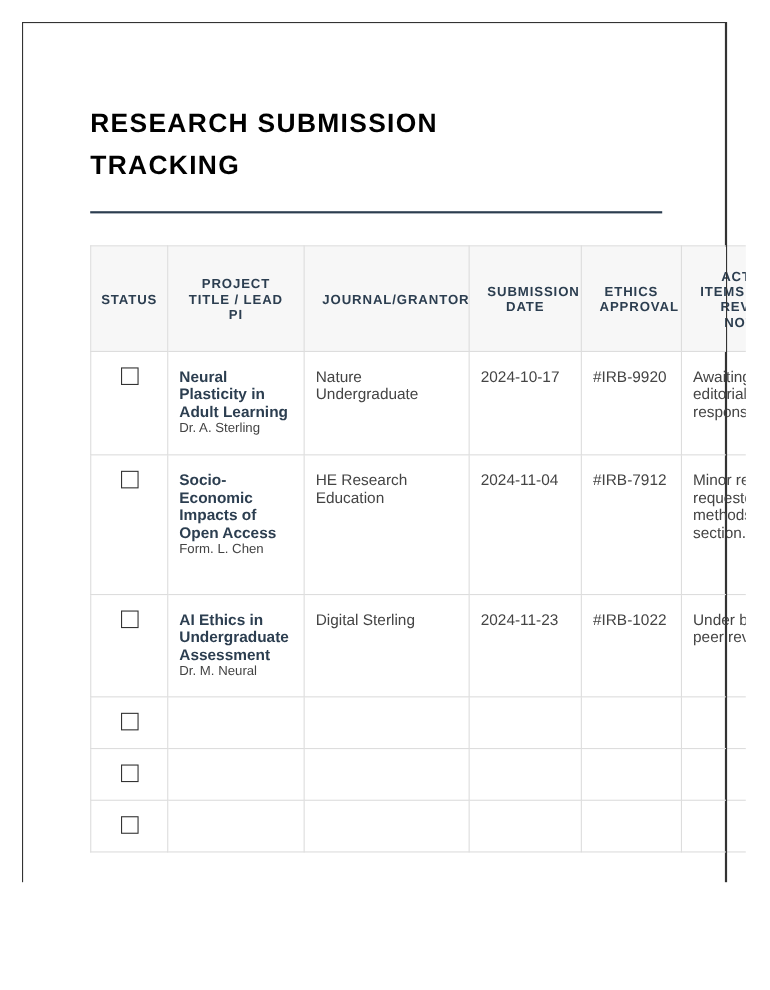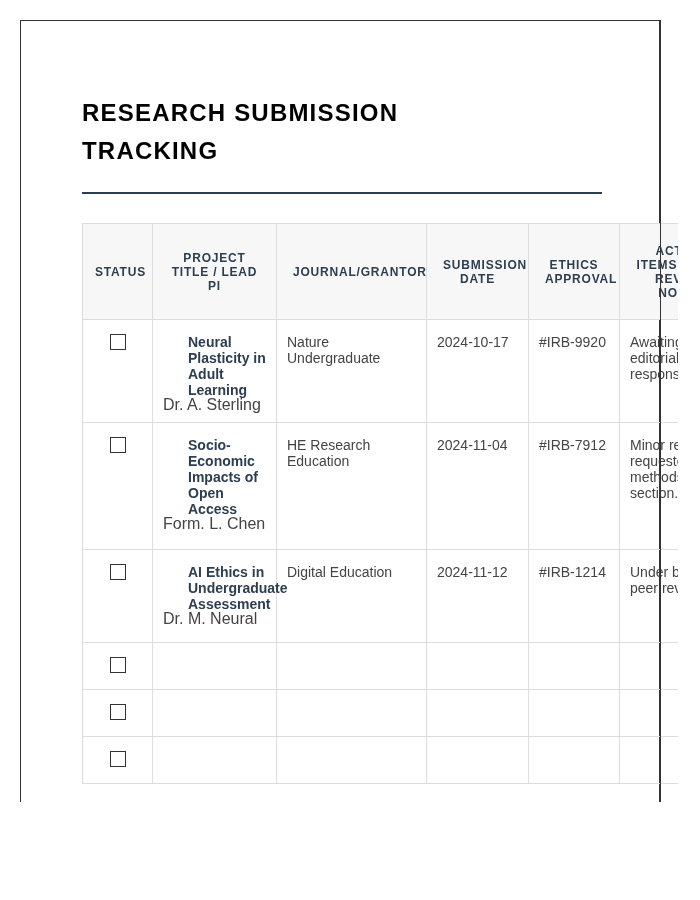--- a/index.html
+++ b/index.html
@@ -11,26 +11,26 @@
     box-sizing:border-box; background:#fff;
   }
   .frame-right { position:absolute; left:660px; top:20px; width:1px; height:782px; background:#333; z-index:5; }
   .header { position:absolute; left:61px; top:62px; width:520px; height:109px; border-bottom:2px solid #2c3e50; }
   .title { position:absolute; left:0; top:11px; width:360px; margin:0; font-size:24px; line-height:38px; font-weight:bold; letter-spacing:1.2px; text-transform:uppercase; color:#000000; }
   .subtitle { position:absolute; left:0; top:76px; font-size:14px; color:#555; line-height:18px; white-space:nowrap; }
   .formref { position:absolute; left:411px; top:53px; width:105px; font-size:14px; color:#666; line-height:22px; }
   table.tracker { position:absolute; left:61px; top:202px; border-collapse:collapse; table-layout:fixed; width:660px; }
   .tracker th, .tracker td { border:1px solid #ddd; vertical-align:top; text-align:left; font-size:14px; padding:0; box-sizing:border-box; }
   .tracker th { background:#f7f7f7; vertical-align:middle; font-size:12px; font-weight:bold; letter-spacing:0.8px; text-transform:uppercase; color:#2c3e50; line-height:14px; padding:0 16px; height:96px;text-align:center; }
-  .tracker th.status-h { text-align:left; padding:0 12px; }
+  .tracker th.status-h { text-align:center; padding:0 0; }
   .tracker td { padding:14px 10px 10px 10px; color:#444; line-height:16px; }
   .tracker td.status-cell { text-align:center; padding-top:14px; }
   .checkbox { display:inline-block; width:16px; height:16px; border:1px solid #333; box-sizing:border-box; background:#fff; cursor:pointer; }
-  .proj-title { display:block; font-weight:bold; color:#2c3e50; line-height:16px;margin-left:25px; }
-  .proj-pi { display:block; font-size:16px; color:#444; line-height:14px; }
+  .proj-title { display:block; font-weight:bold; color:#2c3e50; line-height:16px; }
+  .proj-pi { display:block; font-size:12px; color:#444; line-height:14px; }
   .empty-row td { height:47px; }
 </style>
 </head>
 <body>
 
 <div class="viewport">
   <div class="page">
 
     <div class="header">
       <h1 class="title">RESEARCH SUBMISSION TRACKING</h1>
@@ -77,23 +77,23 @@
           <td>2024-11-04</td>
           <td>#IRB-7912</td>
           <td>Minor revisions requested on methods section.</td>
         </tr>
         <tr style="height:93px">
           <td class="status-cell"><span class="checkbox"></span></td>
           <td>
             <span class="proj-title">AI Ethics in Undergraduate Assessment</span>
             <span class="proj-pi">Dr. M. Neural</span>
           </td>
-          <td>Digital Education</td>
-          <td>2024-11-12</td>
-          <td>#IRB-1214</td>
+          <td>Digital Sterling</td>
+          <td>2024-11-23</td>
+          <td>#IRB-1022</td>
           <td>Under blind peer review</td>
         </tr>
         <tr class="empty-row">
           <td class="status-cell"><span class="checkbox"></span></td>
           <td></td>
           <td></td>
           <td></td>
           <td></td>
           <td></td>
         </tr>

